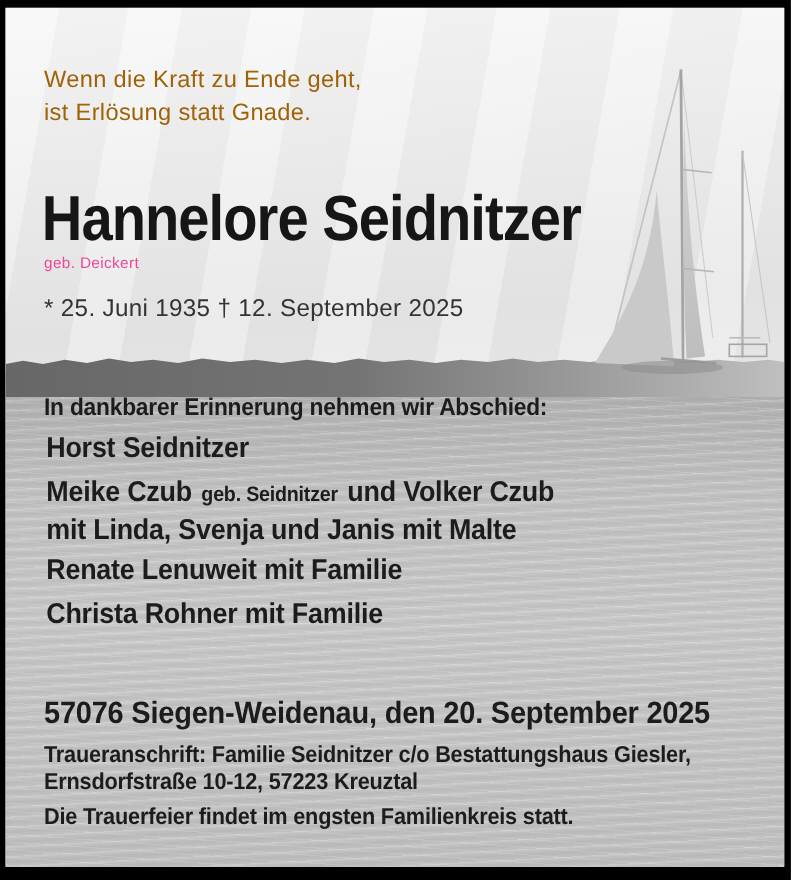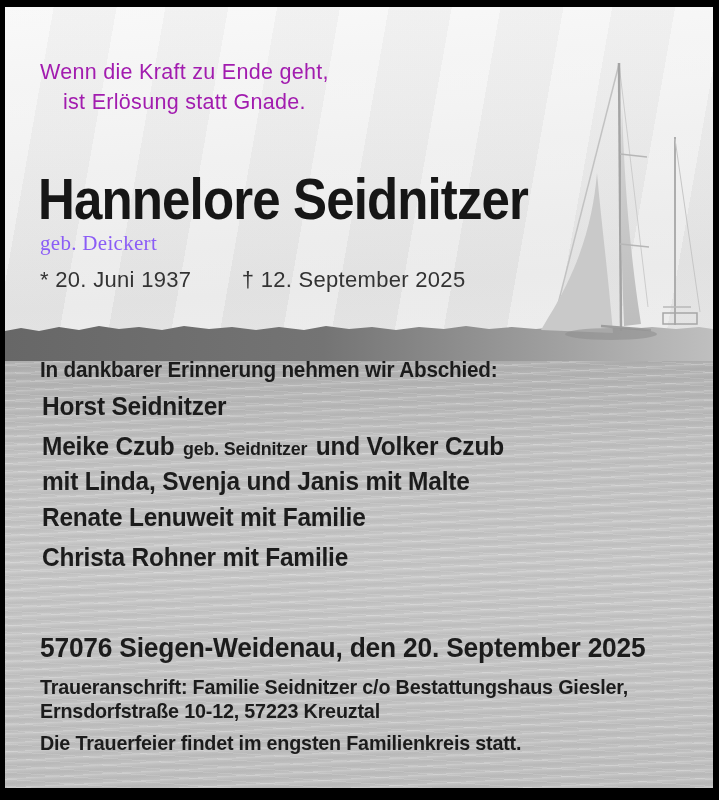--- a/index.html
+++ b/index.html
@@ -22,28 +22,28 @@
   }
   .water{
     left:0;right:0;top:330px;bottom:0;
     background-image:
       repeating-linear-gradient(177deg, rgba(255,255,255,.20) 0px, rgba(255,255,255,0) 2px, rgba(110,110,110,.10) 5px, rgba(255,255,255,0) 9px),
       repeating-linear-gradient(184deg, rgba(255,255,255,.14) 0px 1px, rgba(0,0,0,0) 1px 7px),
       linear-gradient(180deg,#9d9d9d 0px,#b2b2b2 26px,#c2c2c2 110px,#c8c8c8 230px,#c0c0c0 453px);
   }
   .scene{left:0;top:0;}
   .txt{position:absolute;white-space:nowrap;}
-  .quote{left:35px;top:50px;font-size:21.5px;line-height:30px;color:#a21caf;letter-spacing:.3px;text-align:center;}
+  .quote{left:35px;top:50px;font-size:21.5px;line-height:30px;color:#a16207;letter-spacing:.3px;}
   .name{
     left:33px;top:158px;font-size:58px;font-weight:700;letter-spacing:-1px;
     transform:scaleX(.88);transform-origin:0 50%;color:#161616;
   }
-  .maiden{left:35px;top:224px;font-size:21px;color:#8b5cf6;letter-spacing:.3px;font-family:Liberation Serif, serif;}
+  .maiden{left:35px;top:224px;font-size:14px;color:#ec4899;letter-spacing:.3px;}
   .dates{left:35px;top:260px;font-size:22px;color:#333;letter-spacing:.3px;}
-  .dates .death{margin-left:44px;}
+  .dates .death{}
   .narrow{font-weight:700;transform:scaleX(.94);transform-origin:0 50%;letter-spacing:-.2px;}
   .intro{left:35px;top:350px;font-size:22px;}
   .mourner{left:37px;font-size:26px;}
   .m0{top:384px;}.m1{top:424px;}.m2{top:459px;}.m3{top:495px;}.m4{top:535px;}
   .m-small{font-size:19px;}
   .m-gap-r{margin-right:9px;}
   .placedate{left:35px;top:625px;font-size:28px;}
   .addr0{left:35px;top:668px;font-size:21px;}
   .addr1{left:35px;top:692px;font-size:21px;}
   .funeral{left:35px;top:724px;font-size:21px;}
@@ -94,21 +94,21 @@
 
   <div class="txt quote">
     <div>Wenn die Kraft zu Ende geht,</div>
     <div>ist Erlösung statt Gnade.</div>
   </div>
 
   <div class="txt name">Hannelore Seidnitzer</div>
   <div class="txt maiden">geb. Deickert</div>
 
   <div class="txt dates">
-    <span class="birth">* 20. Juni 1937</span>
+    <span class="birth">* 25. Juni 1935</span>
     <span class="death">† 12. September 2025</span>
   </div>
 
   <div class="txt narrow intro">In dankbarer Erinnerung nehmen wir Abschied:</div>
 
   <div class="txt narrow mourner m0">Horst Seidnitzer</div>
 
   <div class="txt narrow mourner m1">
     <span class="m-gap-r">Meike Czub</span><span class="m-small m-gap-r">geb. Seidnitzer</span><span>und Volker Czub</span>
   </div>

